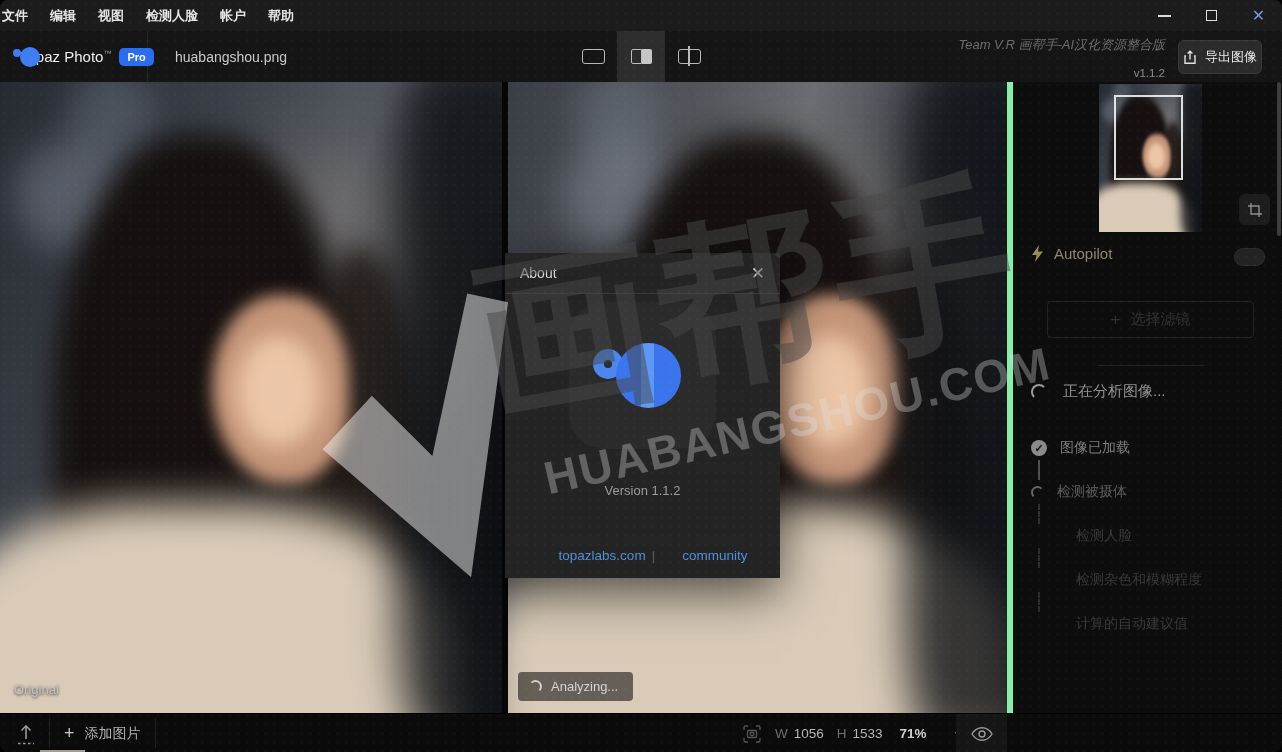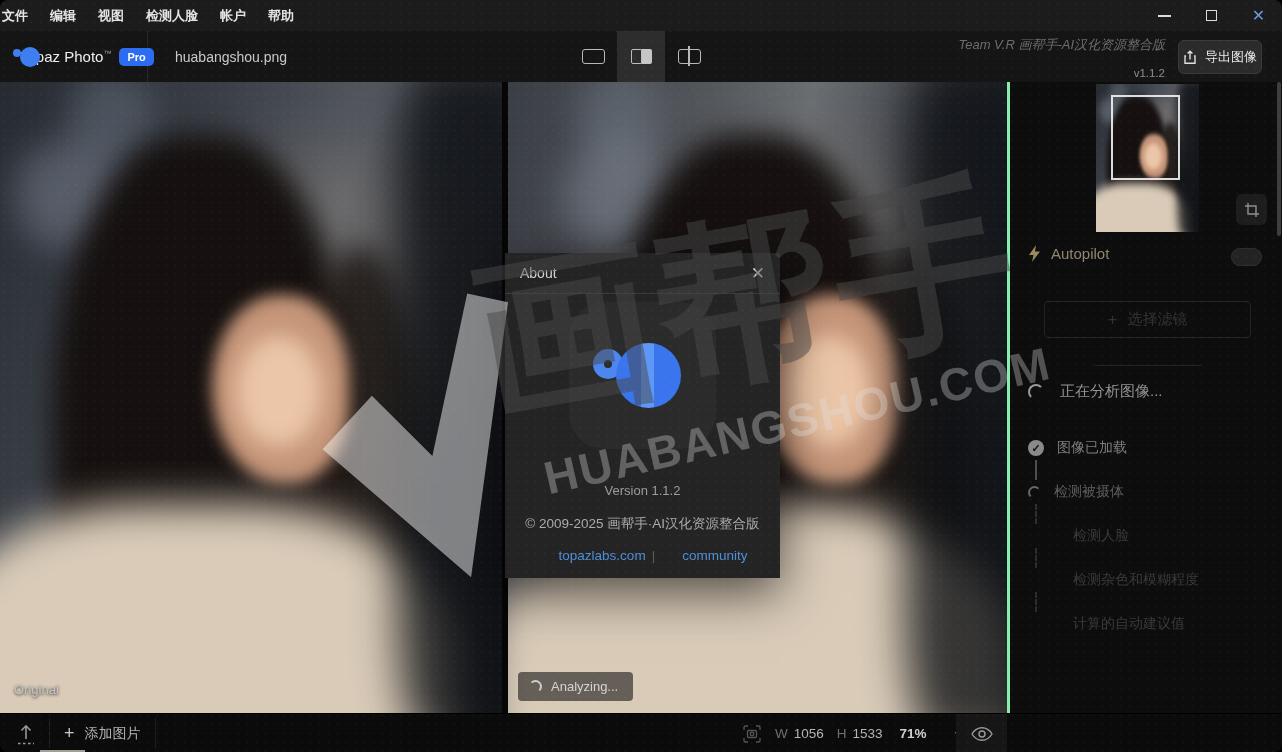--- a/index.html
+++ b/index.html
@@ -68,21 +68,21 @@
 
   .pane-label { position:absolute; left:14px; bottom:16px; font-size:13px; color:#c3c3c3; text-shadow:0 1px 3px rgba(0,0,0,0.8); z-index:5; }
   .analyzing-chip { position:absolute; left:10px; bottom:12px; background:rgba(8,8,8,0.55); border-radius:4px; padding:7px 15px 7px 11px; display:flex; align-items:center; gap:9px; z-index:5; }
   .analyzing-chip .txt { font-size:13px; color:#d4d4d4; }
 
   .spinner { border-radius:50%; border:2px solid transparent; animation:spin 1.2s linear infinite; }
   .spin-light { width:13px; height:13px; border-top-color:#cfcfcf; border-right-color:#cfcfcf; }
   @keyframes spin { to { transform:rotate(360deg); } }
 
   
-  .sidebar { position:absolute; left:1007px; top:0; width:275px; height:631px; background:#0d0d0d; border-left:3px solid #86efac; }
+  .sidebar { position:absolute; left:1007px; top:0; width:275px; height:631px; background:#0d0d0d; border-left:6px solid #86efac; }
   .thumb { position:absolute; left:86px; top:2px; width:103px; height:148px; overflow:hidden; background:#1a1c20; }
   .thumb-inner { position:absolute; left:0; top:0; width:502px; height:631px; transform:scale(0.2051,0.2346); transform-origin:0 0; }
   .face-box { position:absolute; left:15px; top:11px; width:69px; height:85px; border:2px solid rgba(242,242,242,0.9); z-index:4; }
   .crop-btn { position:absolute; left:226px; top:112px; width:31px; height:31px; background:#1d1d1d; border-radius:6px; display:flex; align-items:center; justify-content:center; }
   .sb-scroll { position:absolute; right:1px; top:0; width:4px; height:154px; background:#3e3e3e; border-radius:2px; }
   .autopilot { position:absolute; left:18px; top:163px; display:flex; align-items:center; gap:10px; }
   .autopilot .lbl { font-size:15px; color:#8f8672; }
   .toggle { position:absolute; left:221px; top:166px; width:31px; height:18px; border-radius:9px; background:#232323; box-shadow:inset 0 0 0 1px #2d2d2d; }
   .filter-btn { position:absolute; left:34px; top:219px; width:207px; height:37px; border:1px solid #232323; border-radius:4px; display:flex; align-items:center; justify-content:center; gap:10px; font-size:15px; color:#343434; }
   .filter-btn .plus { font-size:17px; color:#303030; }
@@ -357,21 +357,20 @@
 
   <div class="dialog">
     <div class="dlg-header">
       <span class="dlg-title">About</span>
       <span class="dlg-close">✕</span>
     </div>
     <div class="dlg-logo-sq"></div>
     <div class="dlg-ring"></div>
     <div class="dlg-circle"></div>
     <div class="dlg-version">Version 1.1.2</div>
-    <div class="dlg-copy">© 2009-2025 画帮手·AI汉化资源整合版</div>
     <div class="dlg-links">
       <span class="dlg-link">topazlabs.com</span><span class="dlg-sep">|</span><span class="dlg-link">community</span>
     </div>
   </div>
 
   <div class="wm">
     <svg class="wm-check" viewBox="0 0 100 140" preserveAspectRatio="none">
       <path d="M0 66 L28 46 L50 80 L82 8 L100 16 L56 140 Z" fill="rgba(250,250,250,0.48)"></path>
     </svg>
     <div class="wm-hanzi">画帮手</div>

